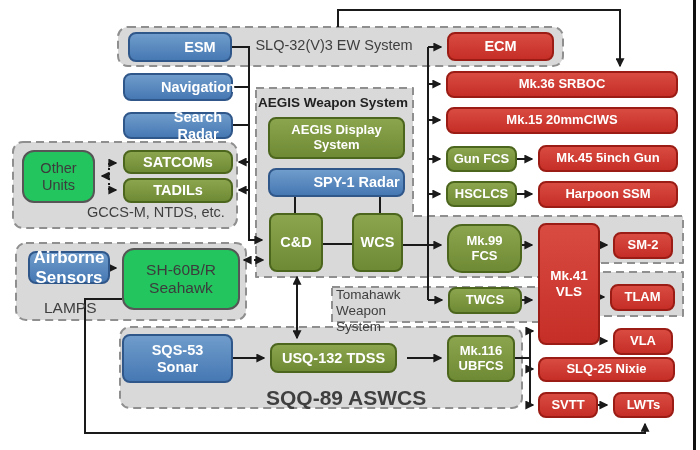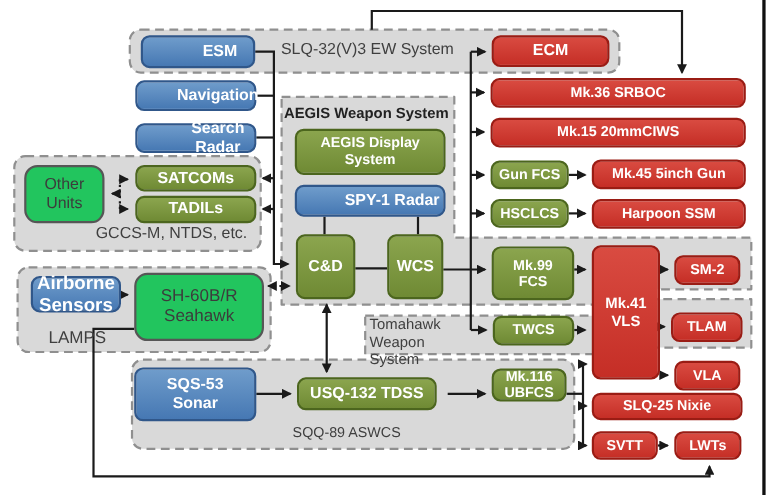--- a/index.html
+++ b/index.html
@@ -94,42 +94,42 @@
       <path class="ln dot" d="M109,163 H116" marker-end="url(#arr)"></path>
       <path class="ln dot" d="M109,190 H116" marker-end="url(#arr)"></path>
 
       <path d="M694.5,0 V450" stroke="#101010" stroke-width="3"></path>
     </g>
   </svg>
 
   <div class="lbl" style="left:243px;top:37px;width:182px;text-align:center;font-size:14.5px;">SLQ-32(V)3 EW System</div>
   <div class="lbl b" style="left:258px;top:95px;width:150px;text-align:center;font-size:13.5px;">AEGIS Weapon System</div>
   <div class="lbl wrap" style="left:336px;top:287px;width:98px;font-size:13.5px;">Tomahawk Weapon System</div>
-  <div class="lbl" style="left:266px;top:385px;font-size:13px;">SQQ-89 ASWCS</div>
+  <div class="lbl" style="left:266px;top:385px;font-size:21px;font-weight:bold;">SQQ-89 ASWCS</div>
   <div class="lbl" style="left:87px;top:204px;font-size:14.5px;">GCCS-M, NTDS, etc.</div>
   <div class="lbl" style="left:44px;top:299px;font-size:15.5px;">LAMPS</div>
 
   <div class="node blue lg" style="left:128px;top:32px;width:104px;height:30px;">ESM</div>
   <div class="node blue lg" style="left:123px;top:73px;width:110px;height:28px;">Navigation</div>
   <div class="node blue lg" style="left:123px;top:112px;width:110px;height:27px;">Search Radar</div>
   <div class="node blue lg" style="left:268px;top:168px;width:137px;height:29px;">SPY-1 Radar</div>
   <div class="node blue sm" style="left:28px;top:251px;width:82px;height:33px;padding:0 4px;">Airborne Sensors</div>
   <div class="node blue lg" style="left:122px;top:334px;width:111px;height:49px;padding:0 20px;">SQS-53 Sonar</div>
 
   <div class="node green lg" style="left:123px;top:150px;width:110px;height:24px;">SATCOMs</div>
   <div class="node green lg" style="left:123px;top:178px;width:110px;height:25px;">TADILs</div>
   <div class="node green" style="left:268px;top:117px;width:137px;height:42px;padding:0 14px;">AEGIS Display System</div>
   <div class="node green lg" style="left:269px;top:213px;width:54px;height:59px;">C&amp;D</div>
   <div class="node green lg" style="left:352px;top:213px;width:51px;height:59px;">WCS</div>
   <div class="node green" style="left:446px;top:146px;width:71px;height:26px;">Gun FCS</div>
   <div class="node green" style="left:446px;top:181px;width:71px;height:26px;">HSCLCS</div>
-  <div class="node green" style="left:447px;top:224px;width:75px;height:49px;padding:0 10px;">Mk.99 FCS</div>
+  <div class="node green" style="left:447px;top:224px;width:75px;height:49px;padding:0 10px;border-radius:15px;">Mk.99 FCS</div>
   <div class="node green" style="left:448px;top:287px;width:74px;height:27px;">TWCS</div>
   <div class="node green lg" style="left:270px;top:343px;width:127px;height:30px;">USQ-132 TDSS</div>
-  <div class="node green" style="left:447px;top:335px;width:68px;height:30px;padding:4px 4px;">Mk.116 UBFCS</div>
+  <div class="node green" style="left:447px;top:335px;width:68px;height:47px;padding:4px 4px;">Mk.116 UBFCS</div>
 
   <div class="node red lg" style="left:447px;top:32px;width:107px;height:29px;">ECM</div>
   <div class="node red" style="left:446px;top:71px;width:232px;height:27px;">Mk.36 SRBOC</div>
   <div class="node red" style="left:446px;top:107px;width:232px;height:27px;">Mk.15 20mmCIWS</div>
   <div class="node red" style="left:538px;top:145px;width:140px;height:27px;">Mk.45 5inch Gun</div>
   <div class="node red" style="left:538px;top:181px;width:140px;height:27px;">Harpoon SSM</div>
   <div class="node red" style="left:538px;top:223px;width:62px;height:122px;padding:0 8px;font-size:13.5px;">Mk.41 VLS</div>
   <div class="node red" style="left:613px;top:232px;width:60px;height:27px;">SM-2</div>
   <div class="node red" style="left:610px;top:284px;width:65px;height:27px;">TLAM</div>
   <div class="node red" style="left:613px;top:328px;width:60px;height:27px;">VLA</div>

